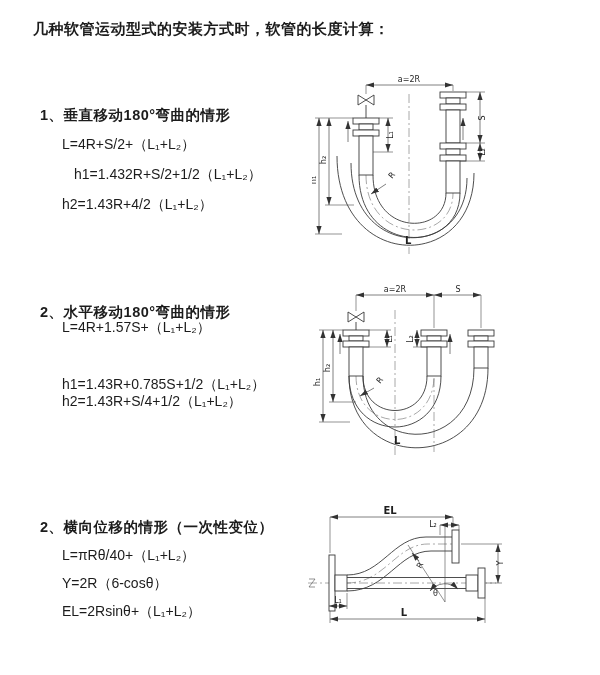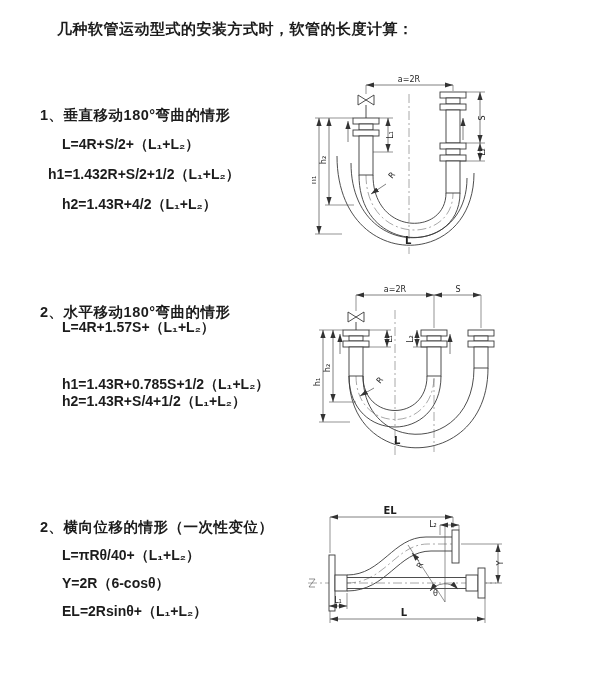--- a/index.html
+++ b/index.html
@@ -4,28 +4,28 @@
 <style>
   html,body{margin:0;padding:0;}
   body{
     width:600px;height:675px;background:#fdfdfd;
     font-family:"Liberation Sans","DejaVu Sans",sans-serif;
     color:#1c1c1c;position:relative;overflow:hidden;
   }
   .page{position:absolute;inset:0;background:#ffffff;}
   .title{
     position:absolute;left:33px;top:20px;
-    font-size:15px;font-weight:700;letter-spacing:.5px;white-space:nowrap;margin-left:24px;
+    font-size:15px;font-weight:700;letter-spacing:.5px;white-space:nowrap;
   }
   .heading{
     position:absolute;font-size:14.5px;font-weight:700;
     letter-spacing:.5px;white-space:nowrap;text-align:right;
   }
   .formula{
-    position:absolute;font-size:14px;font-weight:700;white-space:nowrap;
+    position:absolute;font-size:14px;font-weight:400;white-space:nowrap;
   }
   .diagram{position:absolute;}
   
   .ln{stroke:#3a3a3a;stroke-width:.9;fill:none;}
   .thin{stroke:#4a4a4a;stroke-width:.6;fill:none;}
   .cl{stroke:#606060;stroke-width:.55;fill:none;stroke-dasharray:9 3 2 3;}
   .fl{fill:#ffffff;stroke:#3a3a3a;stroke-width:.9;}
   .dim{stroke:#3a3a3a;stroke-width:.65;fill:none;}
   text{fill:#1f1f1f;font-size:8px;font-family:"DejaVu Sans","Liberation Sans",sans-serif;}
   .big{font-size:10px;font-weight:700;}
@@ -33,21 +33,21 @@
 </head>
 <body>
 
 <div class="page">
 
   <div class="title">几种软管运动型式的安装方式时，软管的长度计算：</div>
 
   <div>
     <div class="heading" style="left:40px;top:106px">1、垂直移动180°弯曲的情形</div>
     <div class="formula" style="left:62px;top:136px">L=4R+S/2+（L₁+L₂）</div>
-    <div class="formula" style="left:48px;top:166px">h1=1.432R+S/2+1/2（L₁+L₂）</div>
+    <div class="formula" style="left:74px;top:166px">h1=1.432R+S/2+1/2（L₁+L₂）</div>
     <div class="formula" style="left:62px;top:196px">h2=1.43R+4/2（L₁+L₂）</div>
   </div>
 
   <svg class="diagram" style="left:312px;top:68px" width="280" height="190" viewBox="0 0 280 190">
     <defs>
       <pattern id="hx1" width="5" height="5" patternUnits="userSpaceOnUse">
         <path d="M0,0 L5,5 M5,0 L0,5" stroke="#555" stroke-width="0.55"></path>
       </pattern>
       <marker id="ar1" markerWidth="10" markerHeight="8" refX="8" refY="2.6" orient="auto-start-reverse" markerUnits="userSpaceOnUse">
         <path d="M0,0 L8,2.6 L0,5.2 Z" fill="#333"></path>

